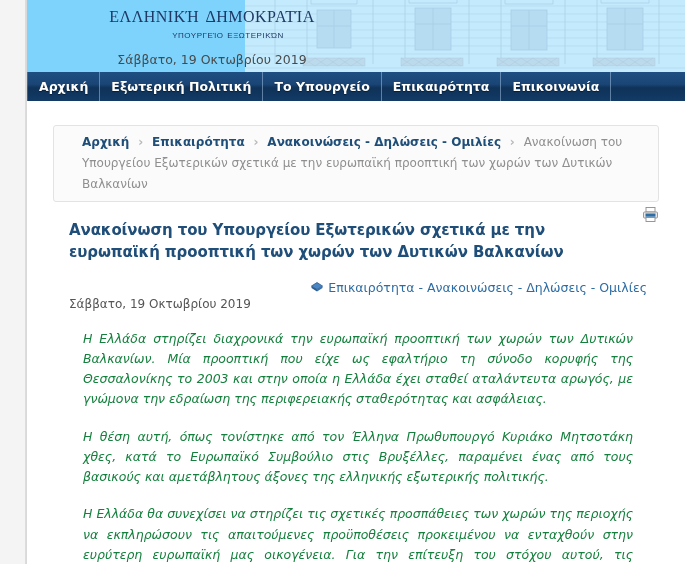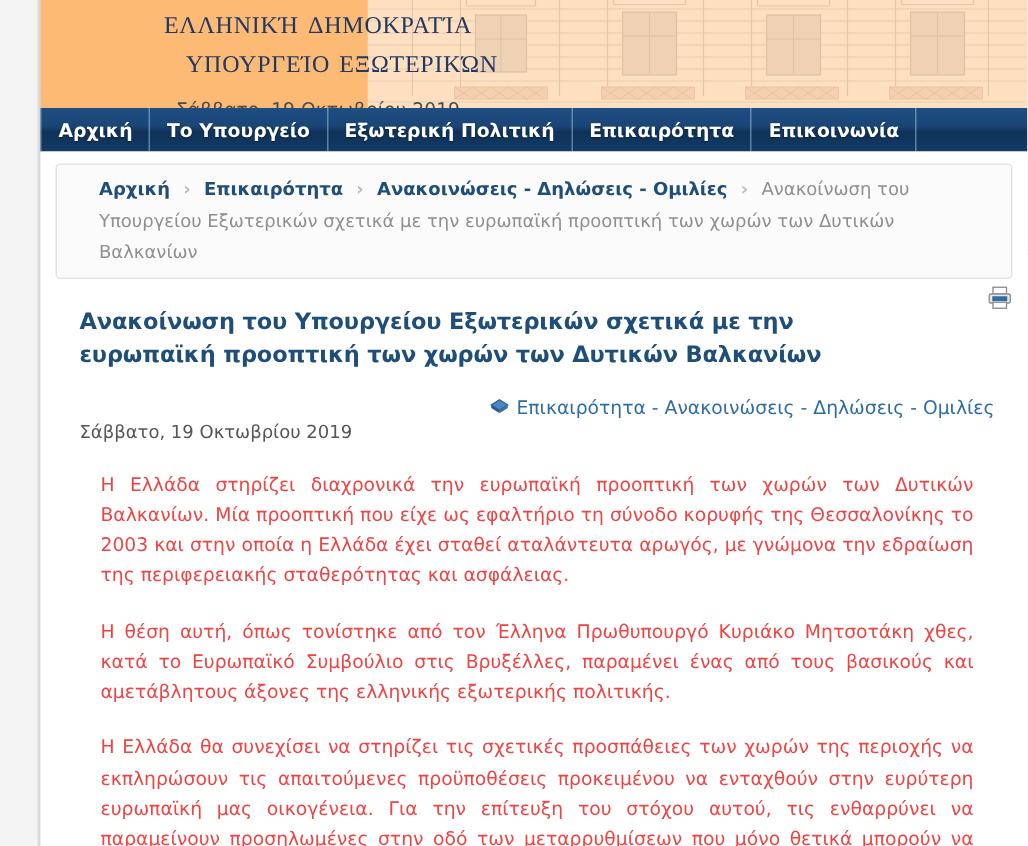--- a/index.html
+++ b/index.html
@@ -37,21 +37,21 @@
     left: 26px; top: 0;
     width: 5px; height: 564px;
     background: linear-gradient(to right, rgba(0,0,0,0.10), rgba(0,0,0,0));
   }
 
   
   .banner {
     position: absolute;
     left: 27px; top: 0;
     width: 658px; height: 72px;
-    background: #fdba74;
+    background: #7dd3fc;
     overflow: hidden;
   }
   .banner-art {
     position: absolute;
     right: 0; top: 0;
     width: 440px; height: 72px;
     opacity: 0.55;
   }
   .crest-block {
     position: absolute;
@@ -64,22 +64,22 @@
     font-family: "Liberation Serif", "DejaVu Serif", serif;
     font-size: 23px;
     letter-spacing: 0.5px;
     color: #1f3864;
     font-variant: small-caps;
     text-transform: lowercase;
     line-height: 1.15;
     white-space: nowrap;
   }
   .crest-sub {
-    font-family: Liberation Serif, serif;
-    font-size: 23px;
+    font-family: Liberation Sans, sans-serif;
+    font-size: 12px;
     letter-spacing: 0.5px;
     color: #1f3864;
     font-variant: small-caps;
     text-transform: lowercase;
     line-height: 1.2;
     margin-top: -1px;
     white-space: nowrap;
     padding-left: 32px;
   }
   .crest-date {
@@ -114,21 +114,21 @@
   .nav-item:first-child { border-left: 1px solid rgba(160,190,220,0.30); }
 
   
   .content {
     position: absolute;
     left: 27px; top: 101px;
     width: 658px;
     height: 463px;
     background: #ffffff;
     box-sizing: border-box;
-    padding: 0;
+    padding: 16px;
     overflow: hidden;
   }
 
   .breadcrumb {
     margin: 8px 10px 0 10px;
     border: 1px solid #e3e3e3;
     background: #fbfbfb;
     border-radius: 3px;
     padding: 6px 10px 6px 28px;
     font-size: 12px;
@@ -180,23 +180,24 @@
     position: absolute;
     right: 10px;
     top: 4px;
     cursor: pointer;
   }
 
   .body-text { margin-top: 18px; }
   .body-text p {
     margin: 0 14px 17px 14px;
     text-align: justify;
-    color: #ef4444;
+    color: #15803d;
     font-size: 12.5px;
     line-height: 1.62;
+    font-style: italic;
   }
 </style>
 </head>
 <body>
 
 <div id="page">
 
   <div class="gutter-left"></div>
   <div class="gutter-shadow"></div>
 
@@ -263,22 +264,22 @@
 
     <div class="crest-block">
       <div class="crest-title">Ελληνική Δημοκρατία</div>
       <div class="crest-sub">Υπουργείο Εξωτερικών</div>
       <div class="crest-date">Σάββατο, 19 Οκτωβρίου 2019</div>
     </div>
   </div>
 
   <div class="navbar">
     <div class="nav-item">Αρχική</div>
+    <div class="nav-item">Εξωτερική Πολιτική</div>
     <div class="nav-item">Το Υπουργείο</div>
-    <div class="nav-item">Εξωτερική Πολιτική</div>
     <div class="nav-item">Επικαιρότητα</div>
     <div class="nav-item">Επικοινωνία</div>
   </div>
 
   <div class="content">
 
     <div class="breadcrumb">
       <span class="bc-link">Αρχική</span>
       <span class="bc-sep">›</span>
       <span class="bc-link">Επικαιρότητα</span>

